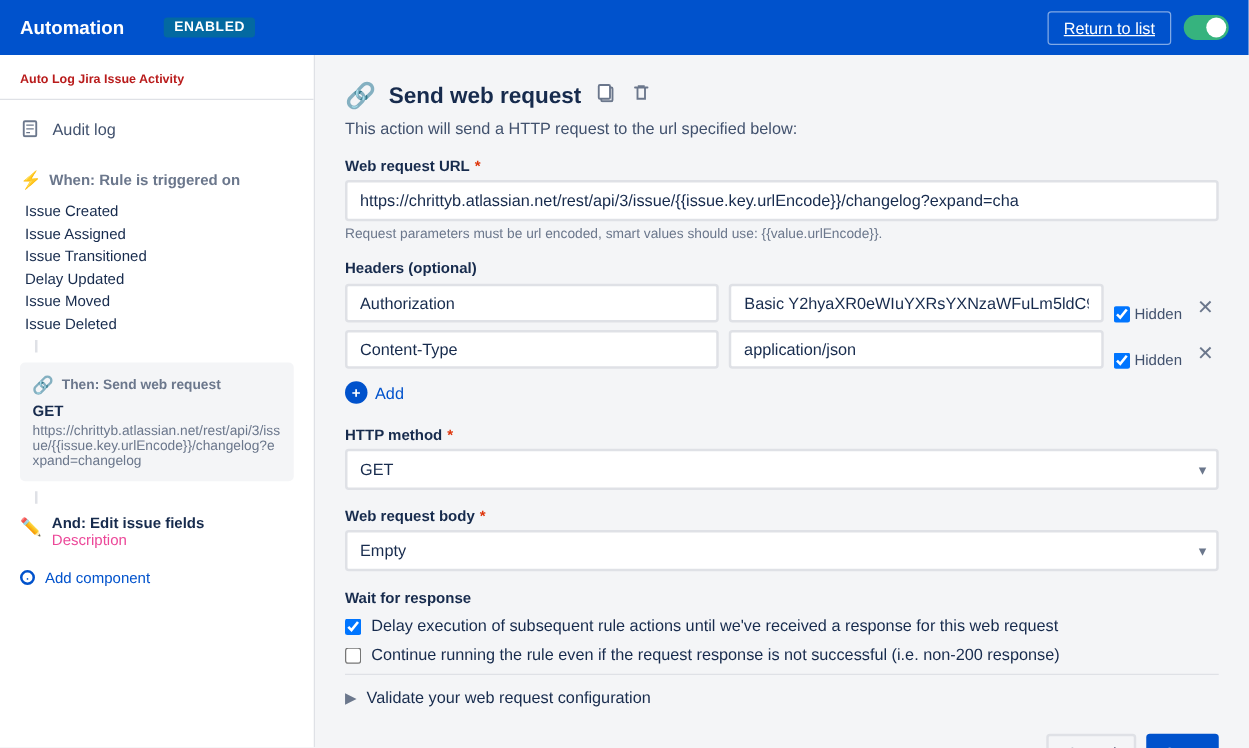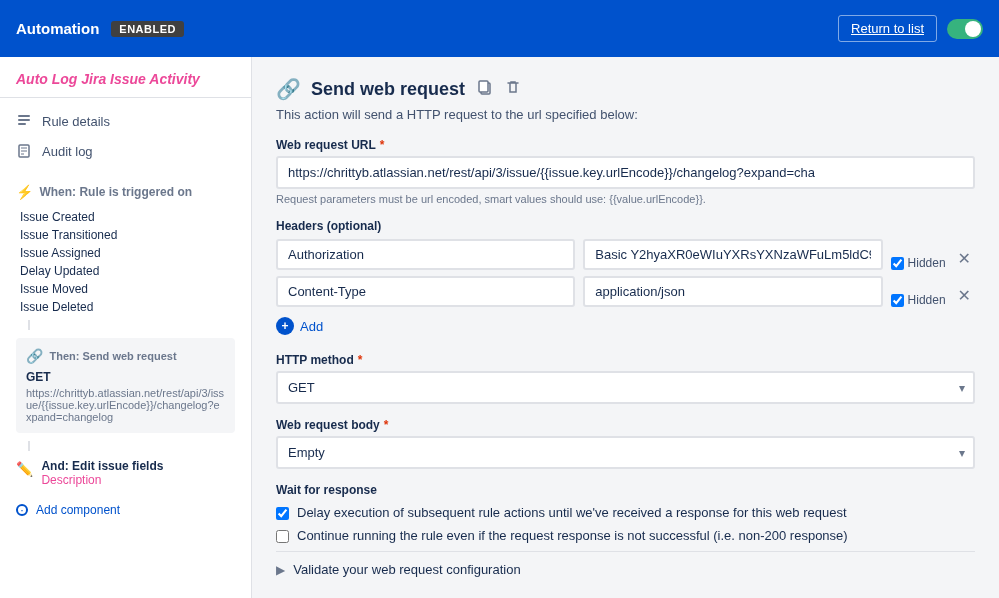--- a/index.html
+++ b/index.html
@@ -1,30 +1,30 @@
 <!DOCTYPE html>
 <html><head>
   <meta charset="utf-8">
   <style>
     * { box-sizing: border-box; margin: 0; padding: 0; }
     body { font-family: -apple-system, BlinkMacSystemFont, 'Segoe UI', sans-serif; font-size: 13px; background: #f4f5f7; color: #172b4d; height: 598px; width: 999px; overflow: hidden; display: flex; flex-direction: column; }
 
     
-    .topbar { background: #0052cc; color: #fff; display: flex; align-items: center; justify-content: space-between; padding: 0 16px; height: 57px; flex-shrink: 0; }
+    .topbar { background: #0052cc; color: #fff; display: flex; align-items: center; justify-content: space-between; padding: 0 16px; height: 44px; flex-shrink: 0; }
     .topbar-left { display: flex; align-items: center; gap: 12px; }
     .topbar-title { font-size: 15px; font-weight: 600; color: #fff; }
-    .enabled-badge { background: #404040; color: #fff; font-size: 11px; font-weight: 700; padding: 2px 8px; border-radius: 3px; letter-spacing: 0.5px; }
+    .enabled-badge { background: #0369a1; color: #fff; font-size: 11px; font-weight: 700; padding: 2px 8px; border-radius: 3px; letter-spacing: 0.5px; margin-left: 20px; }
     .return-btn { background: transparent; border: 1px solid rgba(255,255,255,0.5); color: #fff; padding: 5px 12px; border-radius: 3px; cursor: pointer; font-size: 13px; display: flex; align-items: center; gap: 6px; }
 
     
     .main { display: flex; flex: 1; overflow: hidden; }
 
     
     .sidebar { width: 252px; background: #fff; border-right: 1px solid #dfe1e6; display: flex; flex-direction: column; overflow-y: auto; flex-shrink: 0; }
-    .sidebar-header { padding: 14px 16px 10px; font-size: 14px; font-weight: 600; color: #ec4899; border-bottom: 1px solid #dfe1e6; font-style: italic; }
+    .sidebar-header { padding: 14px 16px 10px; font-size: 10px; font-weight: 600; color: #b91c1c; border-bottom: 1px solid #dfe1e6; }
     .sidebar-nav { padding: 8px 0; }
     .sidebar-nav-item { display: flex; align-items: center; gap: 10px; padding: 7px 16px; cursor: pointer; color: #42526e; font-size: 13px; }
     .sidebar-nav-icon { width: 16px; height: 16px; display: flex; align-items: center; justify-content: center; flex-shrink: 0; }
     .sidebar-section-title { font-size: 12px; font-weight: 600; color: #6b778c; margin-bottom: 8px; display: flex; align-items: center; gap: 6px; }
     .trigger-items { padding-left: 4px; }
     .trigger-item { font-size: 12px; color: #172b4d; padding: 2px 0; }
 
     .then-section { margin: 8px 16px; background: #f4f5f7; border-radius: 4px; padding: 10px; }
     .then-label { font-size: 11px; font-weight: 700; color: #6b778c; margin-bottom: 6px; display: flex; align-items: center; gap: 6px; }
     .then-action { font-size: 12px; font-weight: 600; color: #172b4d; }
@@ -104,52 +104,42 @@
       <div class="toggle-knob"></div>
     </div>
   </div>
 </div>
 
 <div class="main">
 
   <div class="sidebar">
     <div class="sidebar-header">Auto Log Jira Issue Activity</div>
     <div class="sidebar-nav">
-      <div class="sidebar-nav-item">
-        <div class="sidebar-nav-icon">
-          <svg width="14" height="14" viewBox="0 0 14 14" fill="none">
-              <rect x="1" y="1" width="12" height="2" rx="1" fill="#6b778c"></rect>
-              <rect x="1" y="5" width="12" height="2" rx="1" fill="#6b778c"></rect>
-              <rect x="1" y="9" width="8" height="2" rx="1" fill="#6b778c"></rect>
-            </svg>
-        </div>
-        <span>Rule details</span>
-      </div>
       <div class="sidebar-nav-item">
         <div class="sidebar-nav-icon">
           <svg width="14" height="14" viewBox="0 0 14 14" fill="none">
               <rect x="2" y="1" width="10" height="12" rx="1" stroke="#6b778c" stroke-width="1.5" fill="none"></rect>
               <line x1="4" y1="4" x2="10" y2="4" stroke="#6b778c" stroke-width="1"></line>
               <line x1="4" y1="7" x2="10" y2="7" stroke="#6b778c" stroke-width="1"></line>
               <line x1="4" y1="10" x2="7" y2="10" stroke="#6b778c" stroke-width="1"></line>
             </svg>
         </div>
         <span>Audit log</span>
       </div>
     </div>
 
     <div style="padding: 10px 16px 4px;">
       <div class="sidebar-section-title">
         <span style="color:#6554c0; font-size:14px;">⚡</span>
         <span>When: Rule is triggered on</span>
       </div>
       <div class="trigger-items">
         <div class="trigger-item">Issue Created</div>
+        <div class="trigger-item">Issue Assigned</div>
         <div class="trigger-item">Issue Transitioned</div>
-        <div class="trigger-item">Issue Assigned</div>
         <div class="trigger-item">Delay Updated</div>
         <div class="trigger-item">Issue Moved</div>
         <div class="trigger-item">Issue Deleted</div>
       </div>
     </div>
 
     <div style="height:10px;border-left:2px dashed #dfe1e6;margin-left:28px;"></div>
 
     <div class="then-section">
       <div class="then-label">

